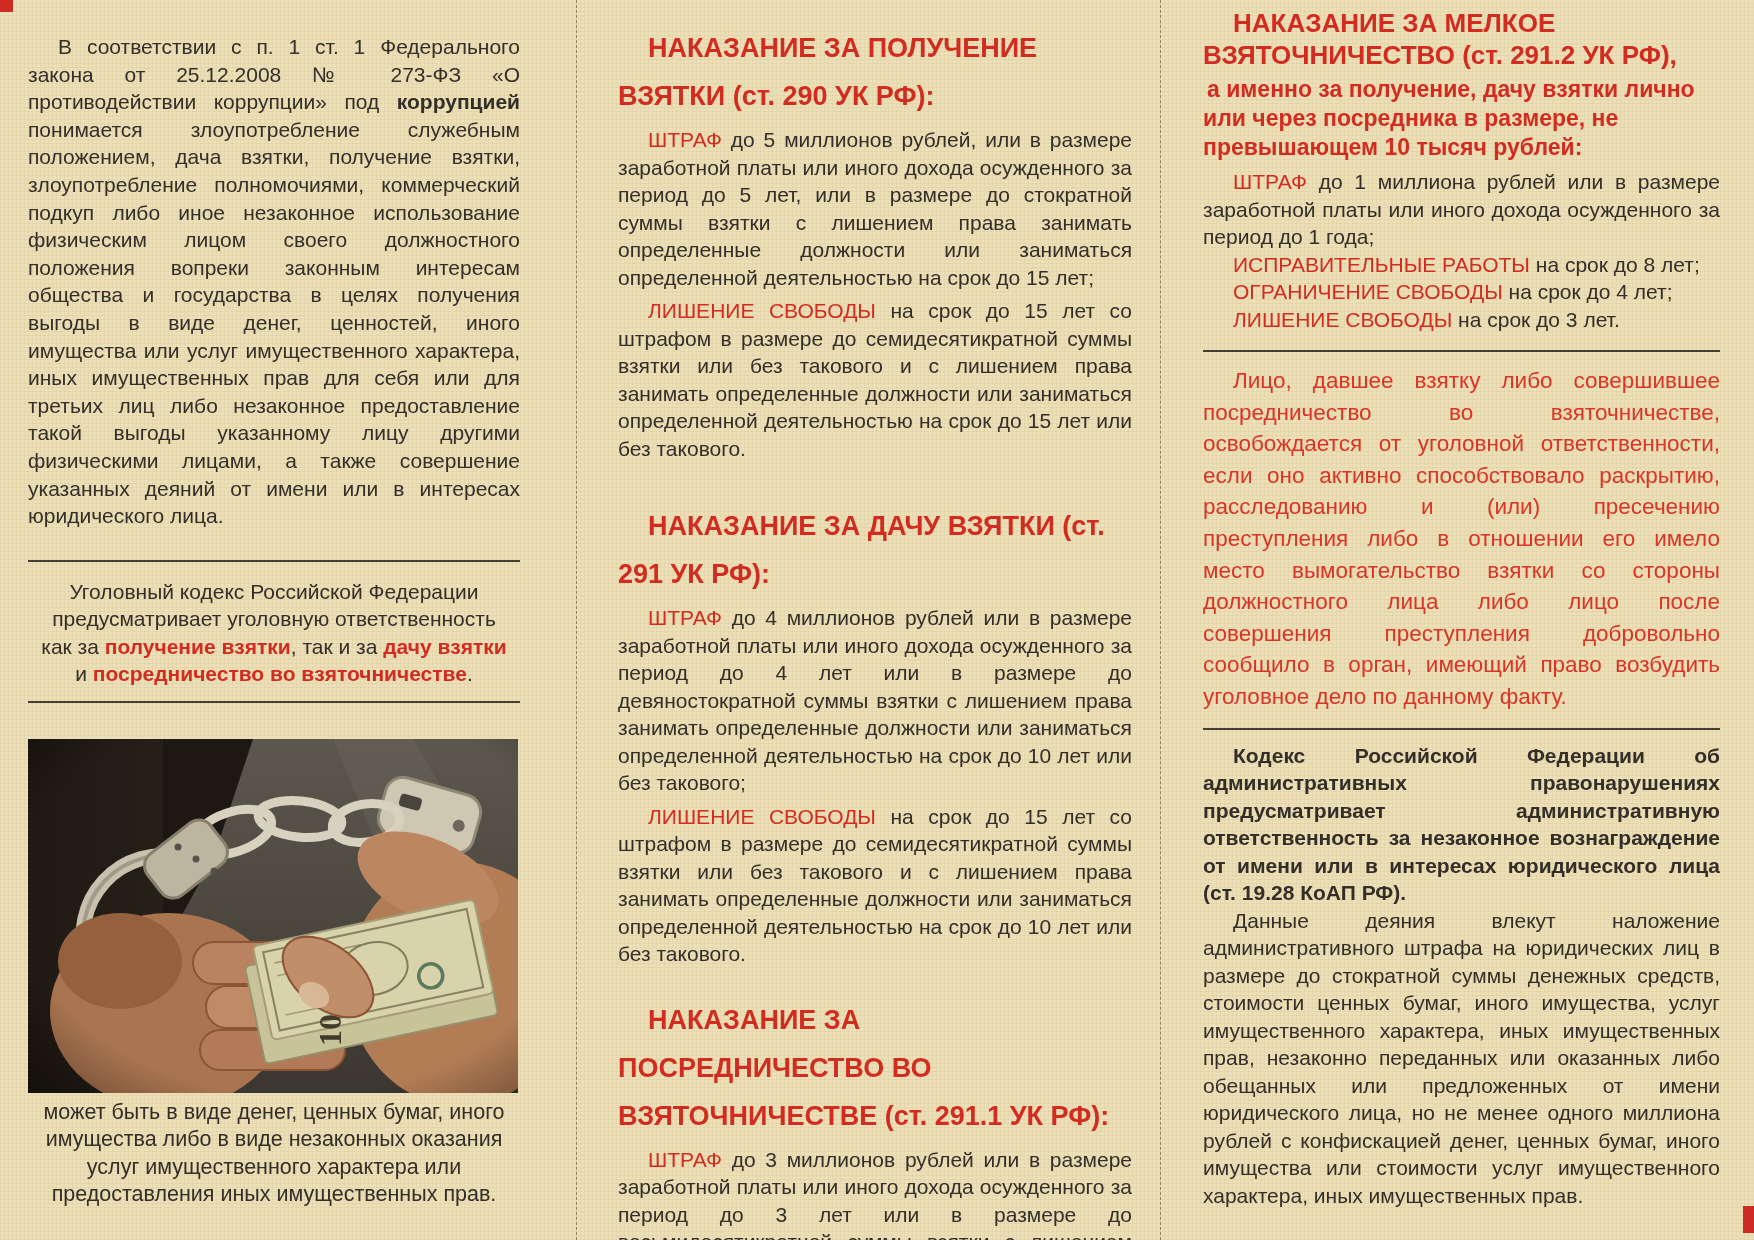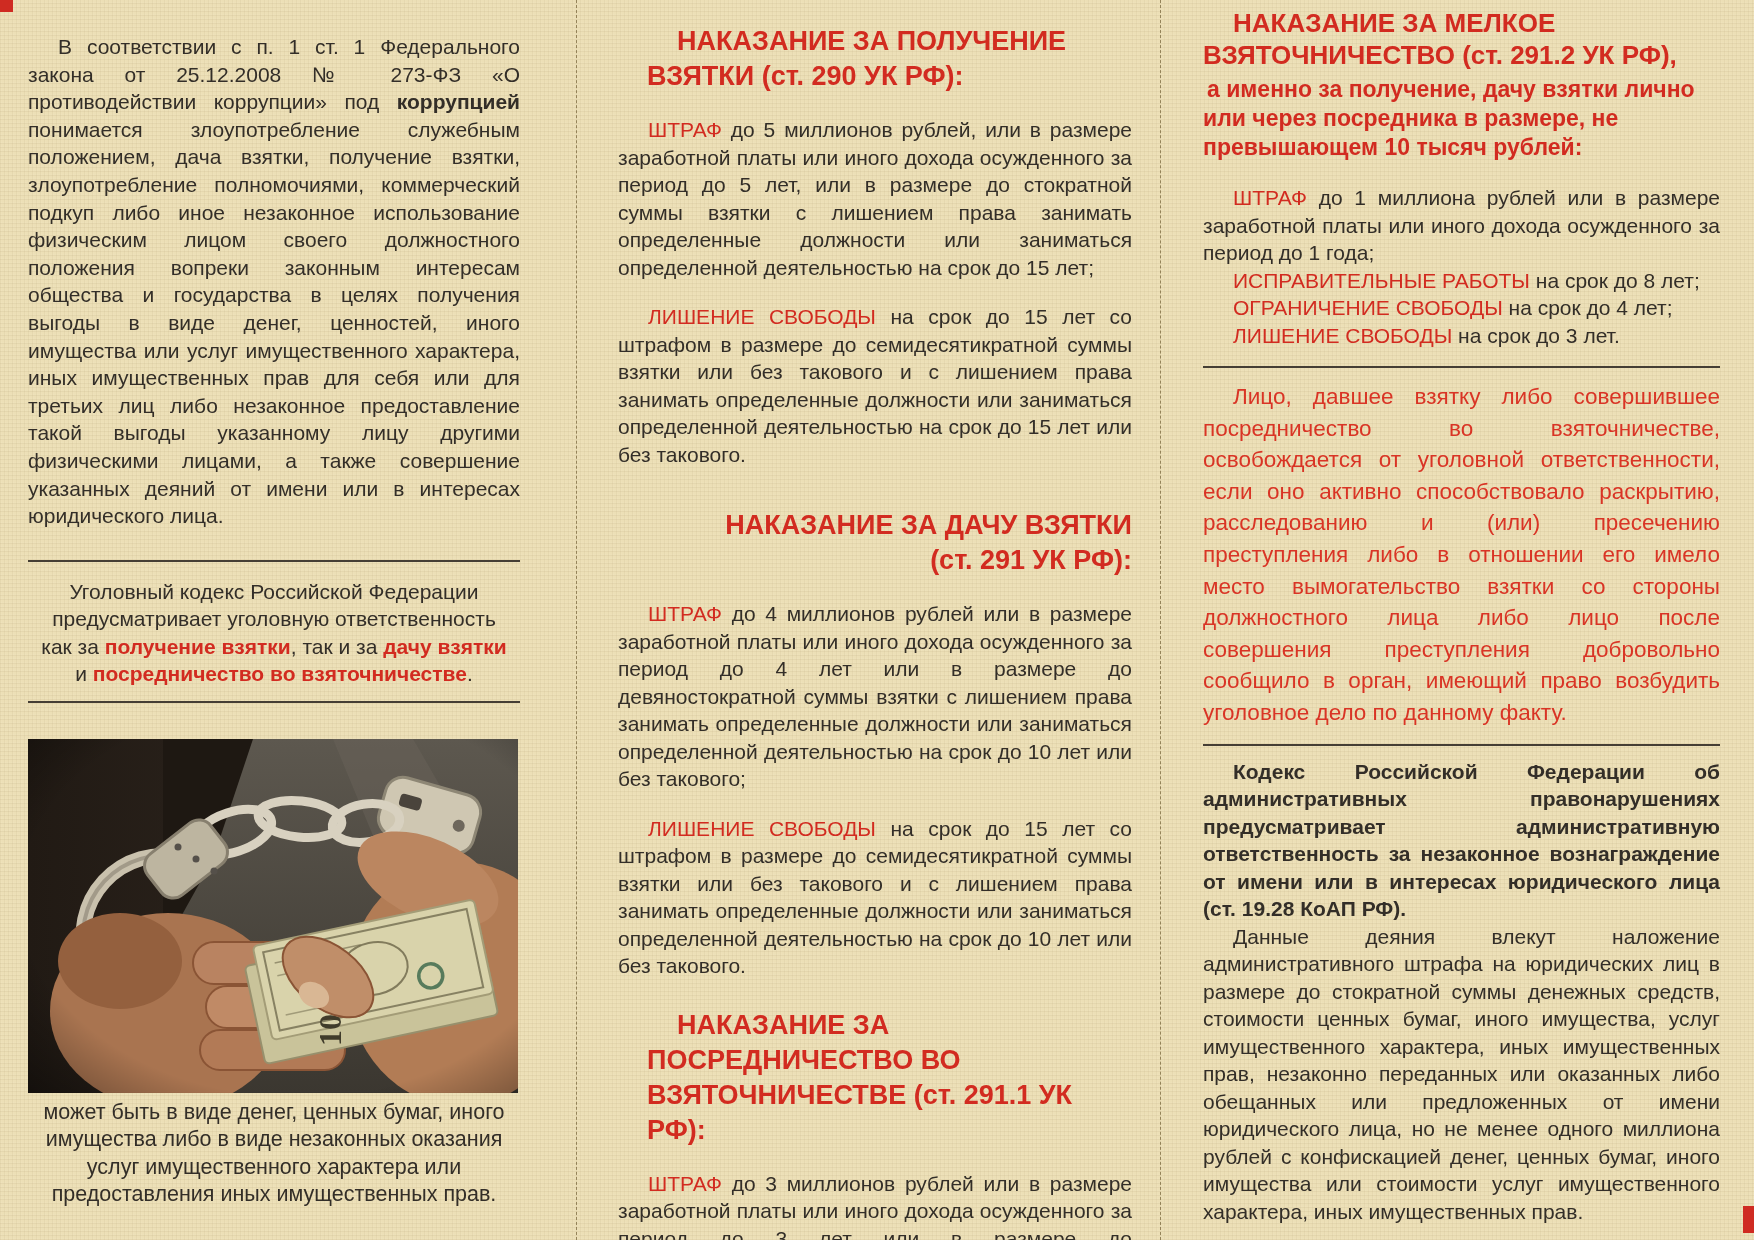--- a/index.html
+++ b/index.html
@@ -53,35 +53,34 @@
     color:#d22b20; letter-spacing:1px;
   }
   .bribe-text {
     margin:6px auto 0; max-width:486px;
     font-size:21.5px; line-height:27.5px;
     text-align:center;
   }
 
   
   .body-p {
-    margin-top:22px;
+    margin-top:6px;
     font-size:21px; line-height:27.5px;
     text-align:justify; text-indent:30px;
   }
   .red-label { color:#d22b20; }
 
   
   .m-head {
     color:#d22b20; font-weight:700;
-    font-size:27px; line-height:35px;
+    font-size:27px; line-height:48px;
     text-indent:30px;
-    margin-left:29px;
   }
   #m-h1 { padding-top:24px; }
-  #m-h2 { margin-top:40px;text-align:right; }
+  #m-h2 { margin-top:40px; }
   #m-h3 { margin-top:28px; }
 
   
   .r-head {
     padding-top:8px;
     color:#d22b20; font-weight:700;
     font-size:26px; line-height:31.5px;
     text-indent:30px;
   }
   .r-sub {

